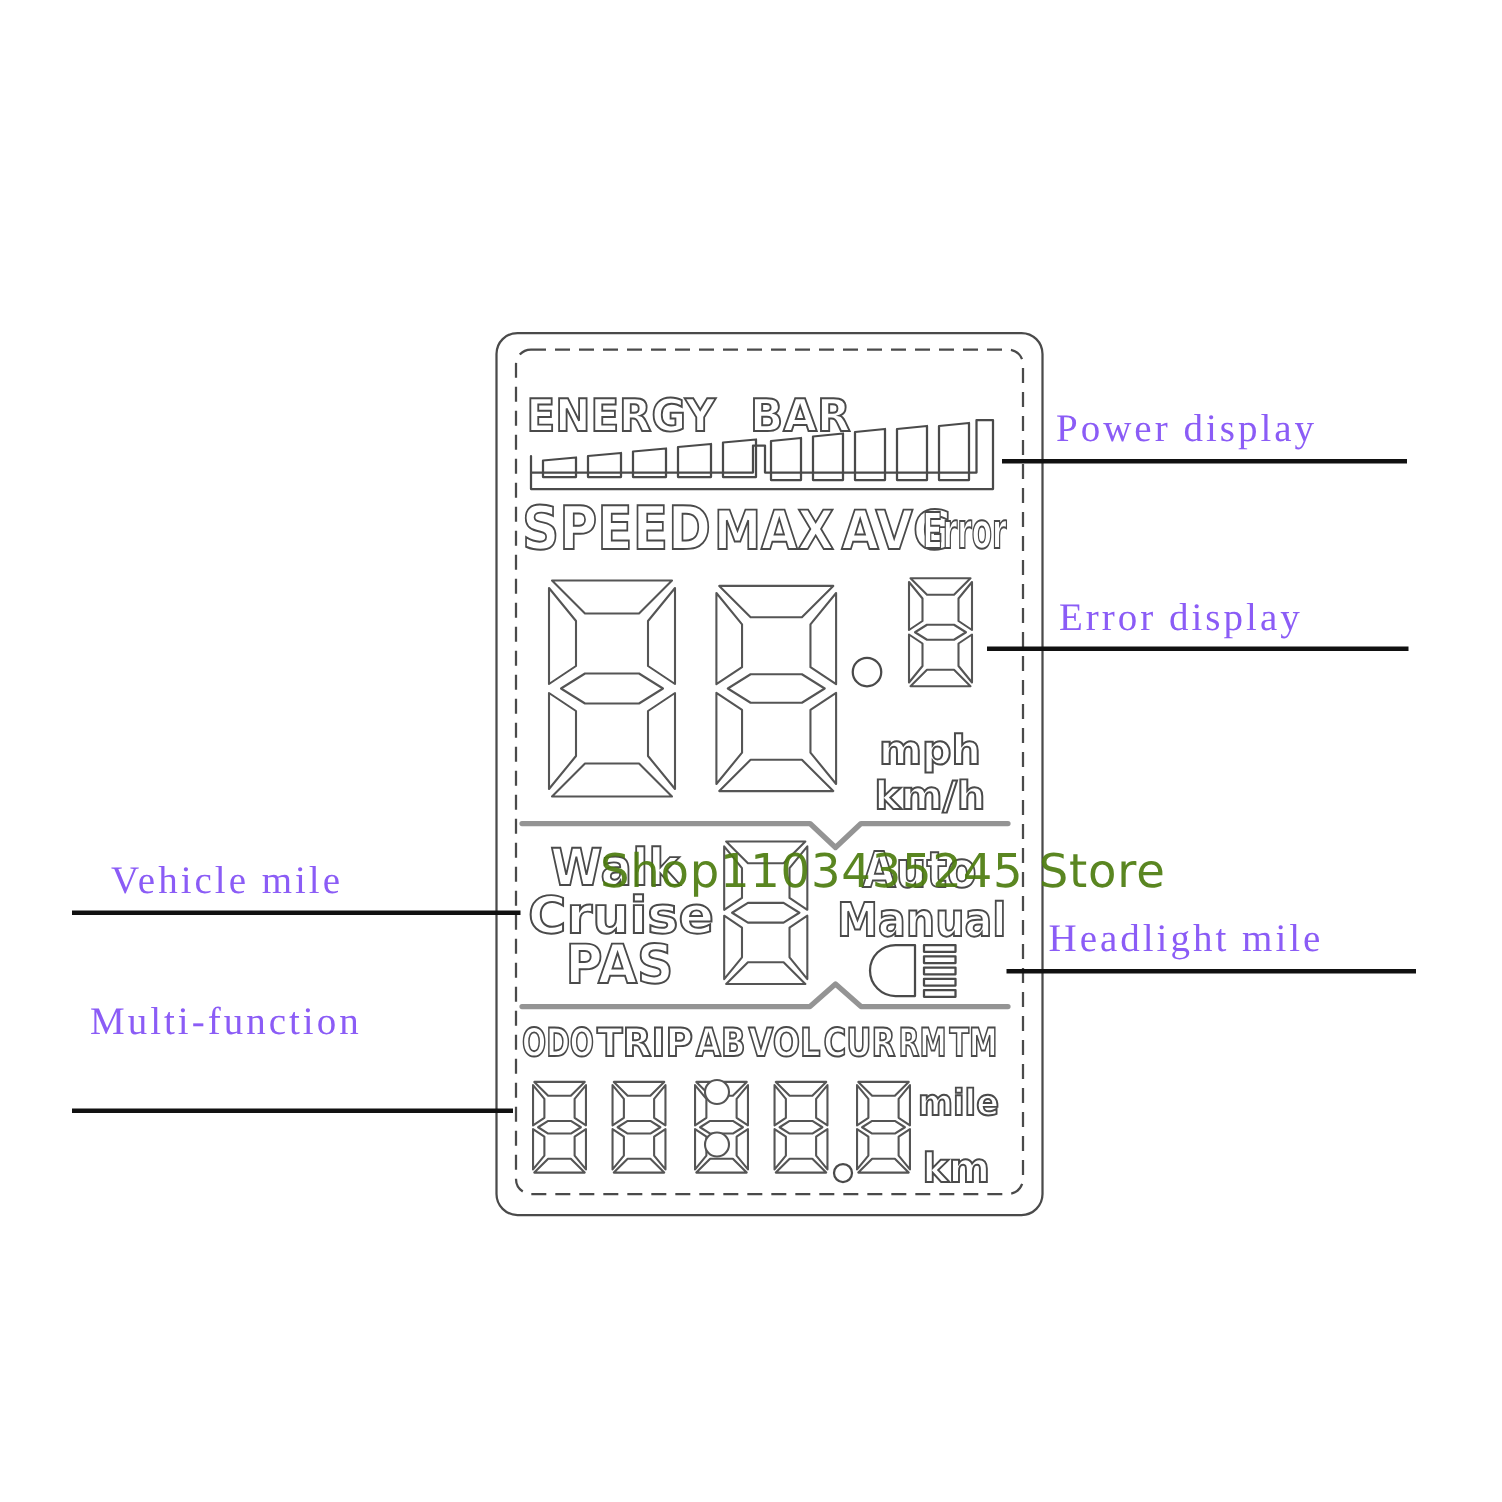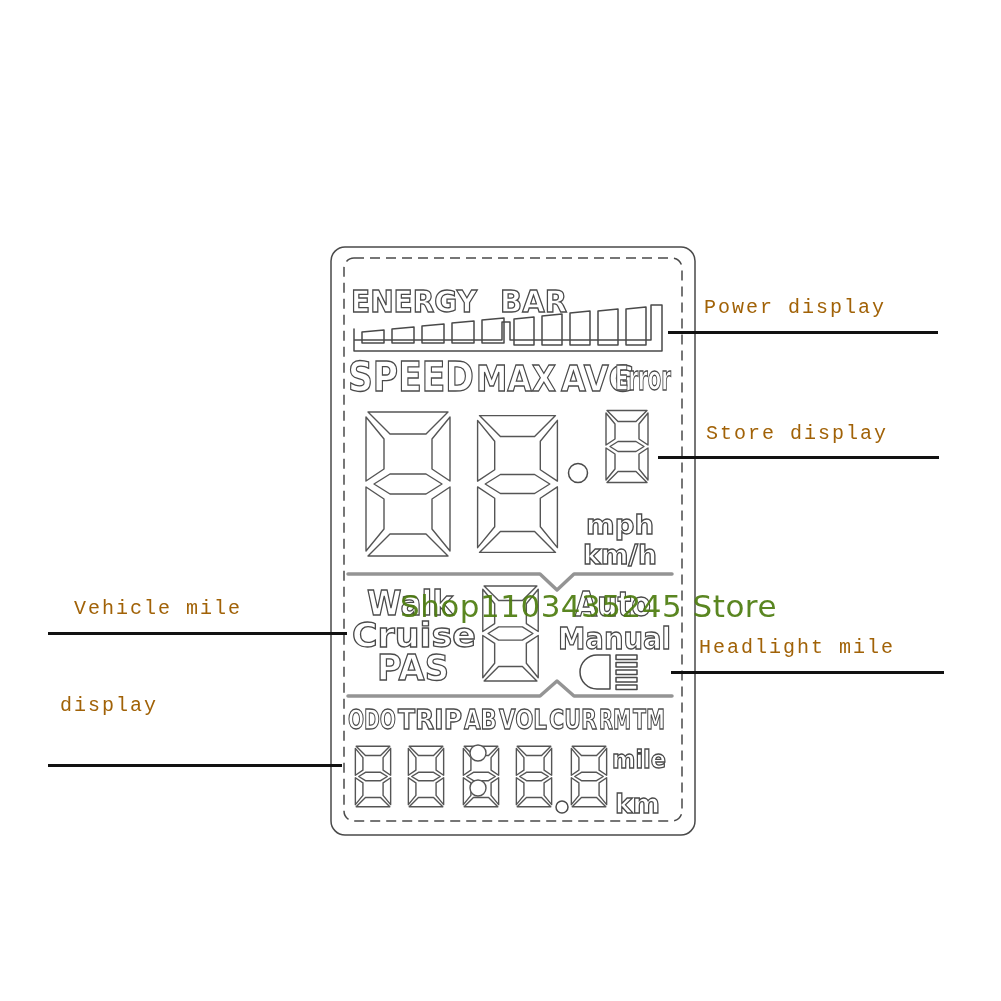--- a/index.html
+++ b/index.html
@@ -1,19 +1,19 @@
 <!DOCTYPE html>
 <html><head>
 <meta charset="utf-8">
 <style>
   html,body{margin:0;padding:0;background:#fff;}
   #canvas{position:relative;width:1001px;height:932px;background:#fff;overflow:hidden;
-          font-family:"Liberation Serif","DejaVu Serif",serif;margin-top:25px;}
-  .callout{position:absolute;font-size:20px;color:#a16207;letter-spacing:2px;white-space:nowrap;
-           font-family:Liberation Mono, monospace;z-index:6;}
+          font-family:"Liberation Serif","DejaVu Serif",serif;}
+  .callout{position:absolute;font-size:26px;color:#8b5cf6;letter-spacing:2px;white-space:nowrap;
+           font-family:Liberation Serif, serif;z-index:6;}
   .lead{position:absolute;height:3px;background:#111;z-index:7;}
   .watermark{position:absolute;left:388px;top:563px;font-size:31px;color:#4d7c0f;opacity:.92;
              letter-spacing:.5px;font-family:"DejaVu Sans",sans-serif;z-index:5;white-space:nowrap;padding-left:12px;}
   svg.panel{position:absolute;left:328px;top:218px;z-index:2;}
   .otl{fill:#fff;stroke:#4a4a4a;stroke-width:1.3px;font-family:"DejaVu Sans",sans-serif;font-weight:bold;}
   .ln{fill:none;stroke:#4a4a4a;stroke-width:1.5px;stroke-linejoin:round;}
   .bracket{fill:none;stroke:#949494;stroke-width:3.5px;stroke-linecap:round;stroke-linejoin:round;}
   .seg{fill:none;stroke:#555;stroke-width:1.4px;stroke-linejoin:round;vector-effect:non-scaling-stroke;}
   .multi-label{line-height:38px;}
 </style>
@@ -114,25 +114,25 @@
       <circle class="ln" cx="234" cy="564" r="6"></circle>
     </g>
 
     <text class="otl" x="284" y="525" font-size="24" textLength="54" lengthAdjust="spacingAndGlyphs">mile</text>
     <text class="otl" x="287" y="570" font-size="27" textLength="45" lengthAdjust="spacingAndGlyphs">km</text>
   </svg>
 
   <div class="watermark">Shop1103435245 Store</div>
 
   <div class="callout" style="left:704px;top:271px;">Power display</div>
-  <div class="callout" style="left:706px;top:397px;">Store display</div>
+  <div class="callout" style="left:706px;top:397px;">Error display</div>
   <div class="callout" style="left:74px;top:572px;">Vehicle mile</div>
   <div class="callout" style="left:699px;top:611px;">Headlight mile</div>
   <div class="callout multi-label" style="left:60px;top:662px;">
-    <div>display</div>
+    <div>Multi-function</div>
   </div>
 
   <div class="lead" style="left:668px;top:306px;width:270px;"></div>
   <div class="lead" style="left:658px;top:431px;width:281px;"></div>
   <div class="lead" style="left:48px; top:607px;width:299px;"></div>
   <div class="lead" style="left:671px;top:646px;width:273px;"></div>
   <div class="lead" style="left:48px; top:739px;width:294px;"></div>
 
 </div>
 

